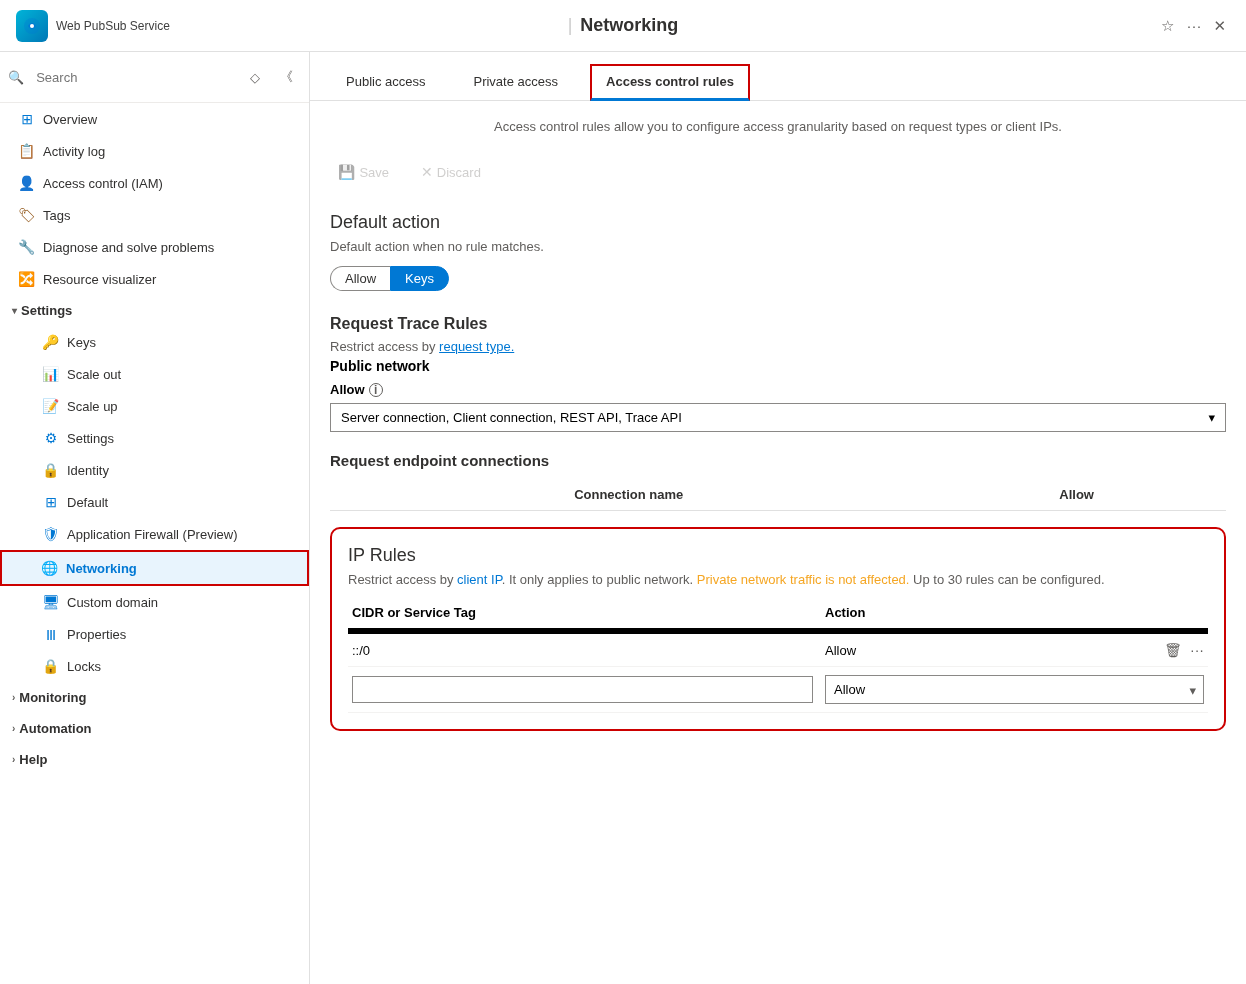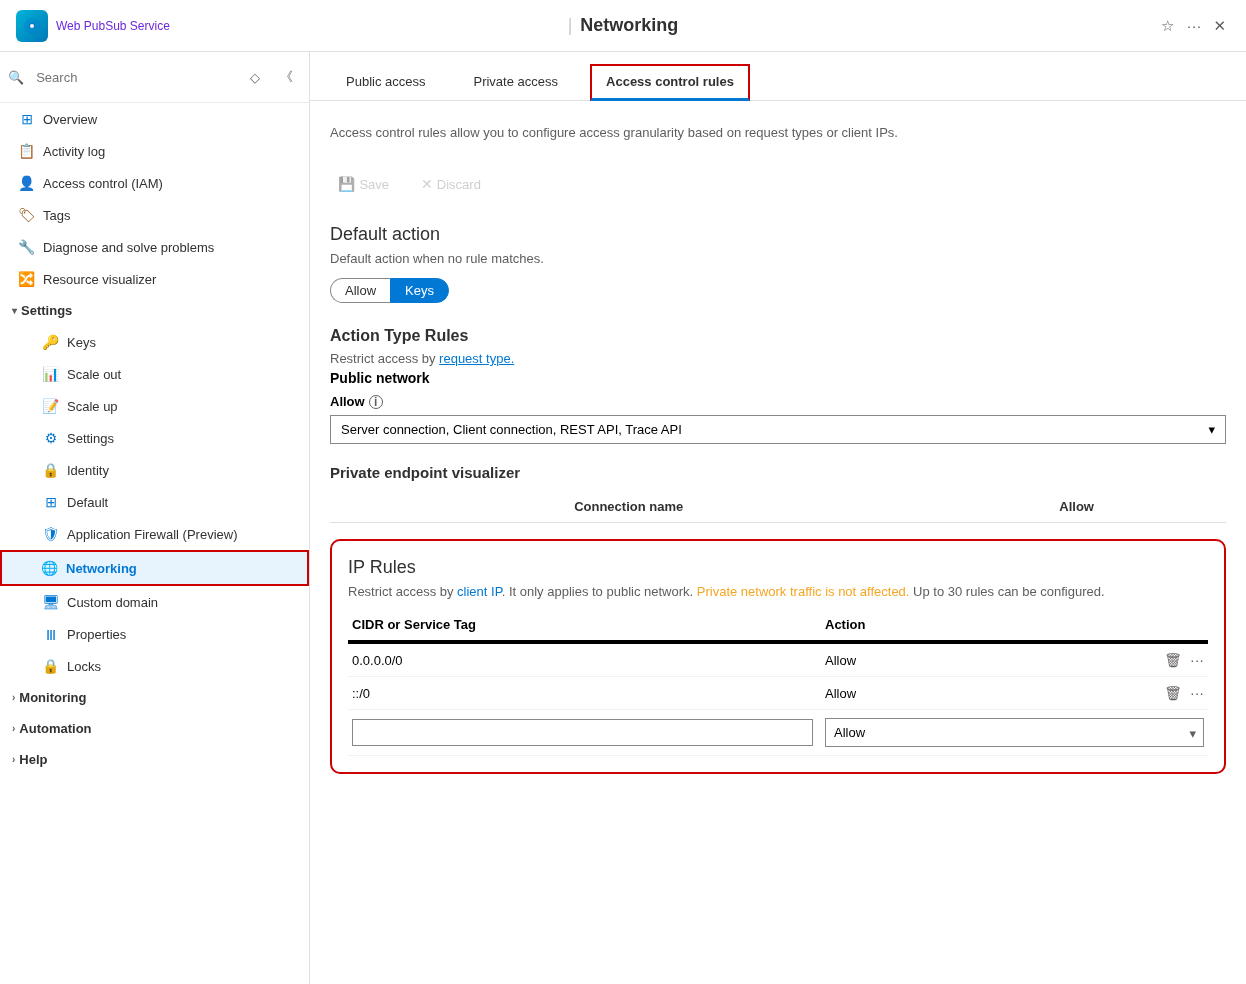--- a/index.html
+++ b/index.html
@@ -86,21 +86,21 @@
       border-bottom: 1px solid #e0e0e0; margin-bottom: 4px;
     }
     .table-header span { font-size: 13px; font-weight: 600; color: #323130; text-align: center; }
 
     
     .ip-rules-section {
       border: 2px solid #c00; border-radius: 10px; padding: 16px; margin-top: 16px;
     }
 
     .ip-table { width: 100%; border-collapse: collapse; margin-top: 10px; }
-    .ip-table th { text-align: left; font-size: 13px; font-weight: 600; padding: 8px 4px; border-bottom: 4px solid #000000; }
+    .ip-table th { text-align: left; font-size: 13px; font-weight: 600; padding: 8px 4px; border-bottom: 6px solid #000000; }
     .ip-table td { padding: 8px 4px; font-size: 13px; border-bottom: 1px solid #f3f2f1; vertical-align: middle; }
 
     .ip-table .action-icons { display: flex; gap: 8px; align-items: center; justify-content: flex-end; }
     .icon-btn { cursor: pointer; color: #605e5c; font-size: 14px; }
 
     .ip-table tfoot td { padding-top: 8px; }
     .ip-input { border: 1px solid #8a8886; padding: 5px 8px; font-size: 13px; width: 100%; }
     .select-wrapper { position: relative; }
     .select-wrapper::after { content: '▾'; position: absolute; right: 8px; top: 50%; transform: translateY(-50%); pointer-events: none; color: #605e5c; }
     .select-wrapper select { border: 1px solid #8a8886; padding: 6px 28px 6px 8px; font-size: 13px; width: 100%; appearance: none; background: #fff; cursor: pointer; }
@@ -125,21 +125,21 @@
 
 <div class="top-bar">
   <div class="service-badge">
     <div class="logo-icon">
       <svg width="20" height="20" viewBox="0 0 20 20" fill="none">
         <circle cx="10" cy="10" r="8" fill="#0078d4" opacity="0.3"></circle>
         <path d="M6 10 Q10 4 14 10 Q10 16 6 10Z" fill="#0078d4"></path>
         <circle cx="10" cy="10" r="2" fill="white"></circle>
       </svg>
     </div>
-    <span style="font-size:12px;color:#6d28d9;">Web PubSub Service</span>
+    <span style="font-size:12px;color:#404040;">Web PubSub Service</span>
   </div>
   <div class="top-bar-title">
     <span class="pipe">|</span>
     <strong>Networking</strong>
   </div>
   <div class="top-bar-icons">
     <span class="star-icon">☆</span>
     <span class="ellipsis-icon">···</span>
     <span class="close-icon">✕</span>
   </div>
@@ -248,56 +248,56 @@
   <div class="content">
 
     <div class="content-tabs" style="padding:0 20px; display:flex; gap:16px; border-bottom: 1px solid #e0e0e0; margin-top:12px;">
       <div class="tab-item" style="padding:10px 16px;cursor:pointer;font-size:13px;color:#323130;border-bottom:2px solid transparent;">Public access</div>
       <div class="tab-item" style="padding:10px 16px;cursor:pointer;font-size:13px;color:#323130;border-bottom:2px solid transparent;">Private access</div>
       <div class="tab-item" style="padding:8px 14px;cursor:pointer;font-size:13px;color:#323130;font-weight:600;border:2px solid #c00;border-bottom:3px solid #0078d4;">Access control rules</div>
     </div>
 
     <div class="content-inner">
 
-      <p class="description" style="margin:24px 0;">Access control rules allow you to configure access granularity based on request types or client IPs.</p>
+      <p class="description" style="margin:18px 0;text-align:center;">Access control rules allow you to configure access granularity based on request types or client IPs.</p>
 
       <div class="toolbar">
         <button class="toolbar-btn disabled" style="display:flex;align-items:center;gap:4px;color:#a19f9d;border:none;background:none;cursor:not-allowed;font-size:13px;">
           <span style="font-size:14px;">💾</span>
           <span>Save</span>
         </button>
         <button class="toolbar-btn disabled" style="display:flex;align-items:center;gap:4px;color:#a19f9d;border:none;background:none;cursor:not-allowed;font-size:13px;">
           <span style="font-size:14px;">✕</span>
           <span>Discard</span>
         </button>
       </div>
 
       <h2 class="section-title">Default action</h2>
       <p class="section-desc">Default action when no rule matches.</p>
       <div class="toggle-group">
         <button class="toggle-btn" style="border-radius:16px 0 0 16px;border:1px solid #8a8886;border-right:none;padding:4px 14px;background:#fff;font-size:13px;cursor:pointer;">Allow</button>
         <button class="toggle-btn" style="border-radius:0 16px 16px 0;border:1px solid #0078d4;padding:4px 14px;background:#0078d4;color:#fff;font-size:13px;cursor:pointer;">Keys</button>
       </div>
 
-      <h2 class="subsection-title">Action Type Rules</h2>
+      <h2 class="subsection-title">Request Trace Rules</h2>
       <p class="subsection-desc">
         Restrict access by <a href="#">request type.</a>
       </p>
 
       <h3 style="font-size:14px;font-weight:600;margin-bottom:8px;">Public network</h3>
       <div class="field-label">
         <span>Allow</span>
         <span style="color:#605e5c;font-size:12px;border:1px solid #605e5c;border-radius:50%;width:14px;height:14px;display:inline-flex;align-items:center;justify-content:center;">i</span>
       </div>
       <div class="dropdown-select">
         <span>Server connection, Client connection, REST API, Trace API</span>
         <span>▾</span>
       </div>
 
-      <h3 class="private-endpoint-header">Private endpoint visualizer</h3>
+      <h3 class="private-endpoint-header">Request endpoint connections</h3>
       <div class="table-header">
         <span>Connection name</span>
         <span>Allow</span>
       </div>
 
       <div class="ip-rules-section">
         <h2 class="section-title">IP Rules</h2>
         <p style="color:#605e5c;font-size:13px;margin-bottom:10px;">
           Restrict access by <a href="#" style="color:#0078d4;text-decoration:none;">client IP</a>. It only applies to public network. 
           <span style="color:#f5a623;">Private network traffic is not affected.</span> 
@@ -306,30 +306,20 @@
 
         <table class="ip-table">
           <thead>
             <tr>
               <th style="width:55%;">CIDR or Service Tag</th>
               <th style="width:30%;">Action</th>
               <th style="width:15%;"></th>
             </tr>
           </thead>
           <tbody>
-            <tr>
-              <td>0.0.0.0/0</td>
-              <td>Allow</td>
-              <td>
-                <div class="action-icons">
-                  <span class="icon-btn" title="Delete">🗑</span>
-                  <span class="icon-btn">···</span>
-                </div>
-              </td>
-            </tr>
             <tr>
               <td>::/0</td>
               <td>Allow</td>
               <td>
                 <div class="action-icons">
                   <span class="icon-btn" title="Delete">🗑</span>
                   <span class="icon-btn">···</span>
                 </div>
               </td>
             </tr>

